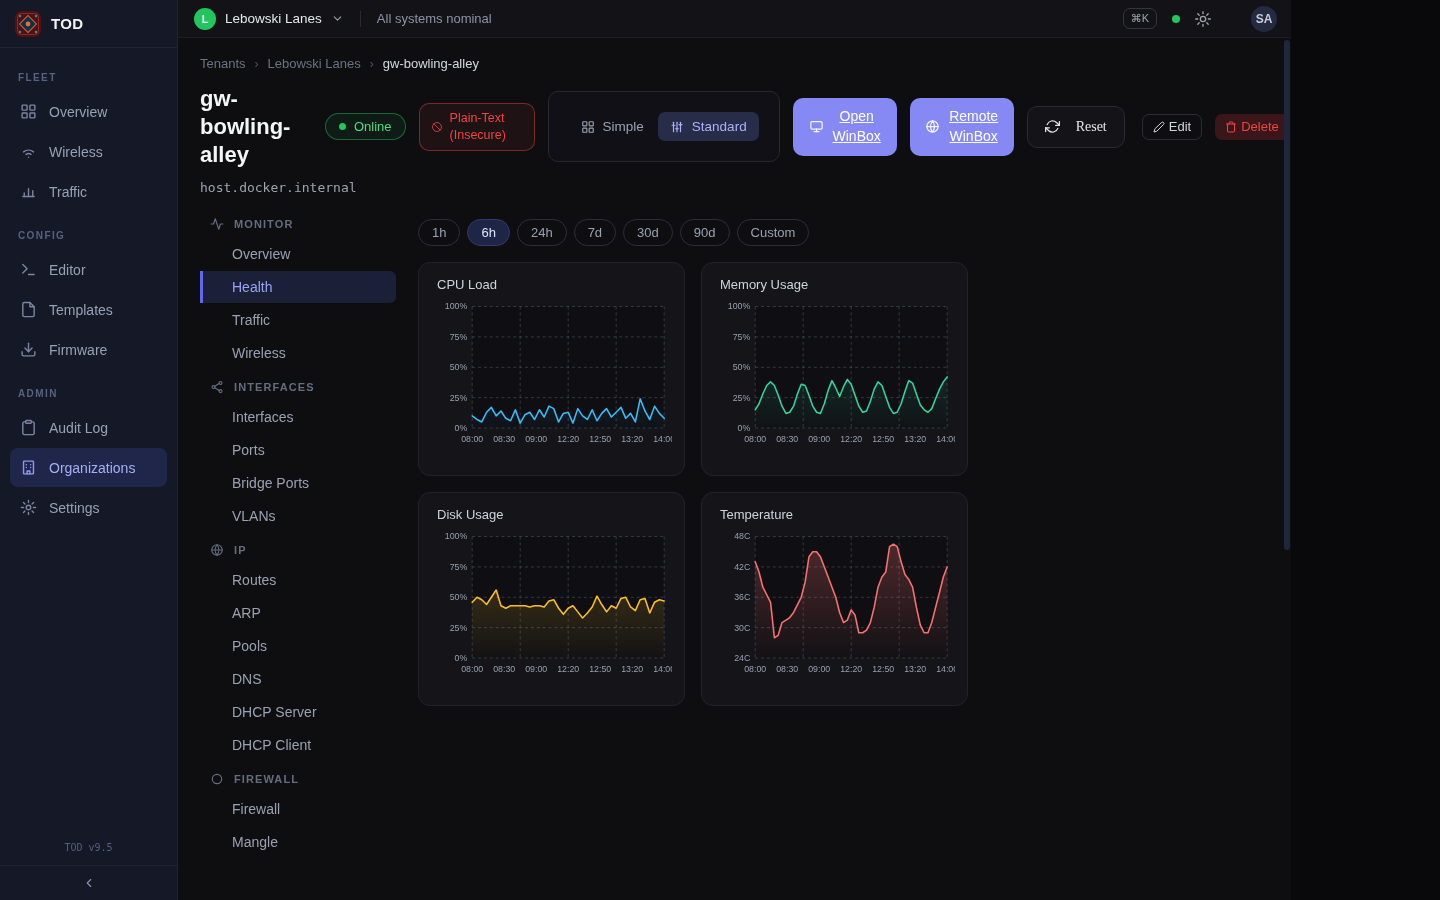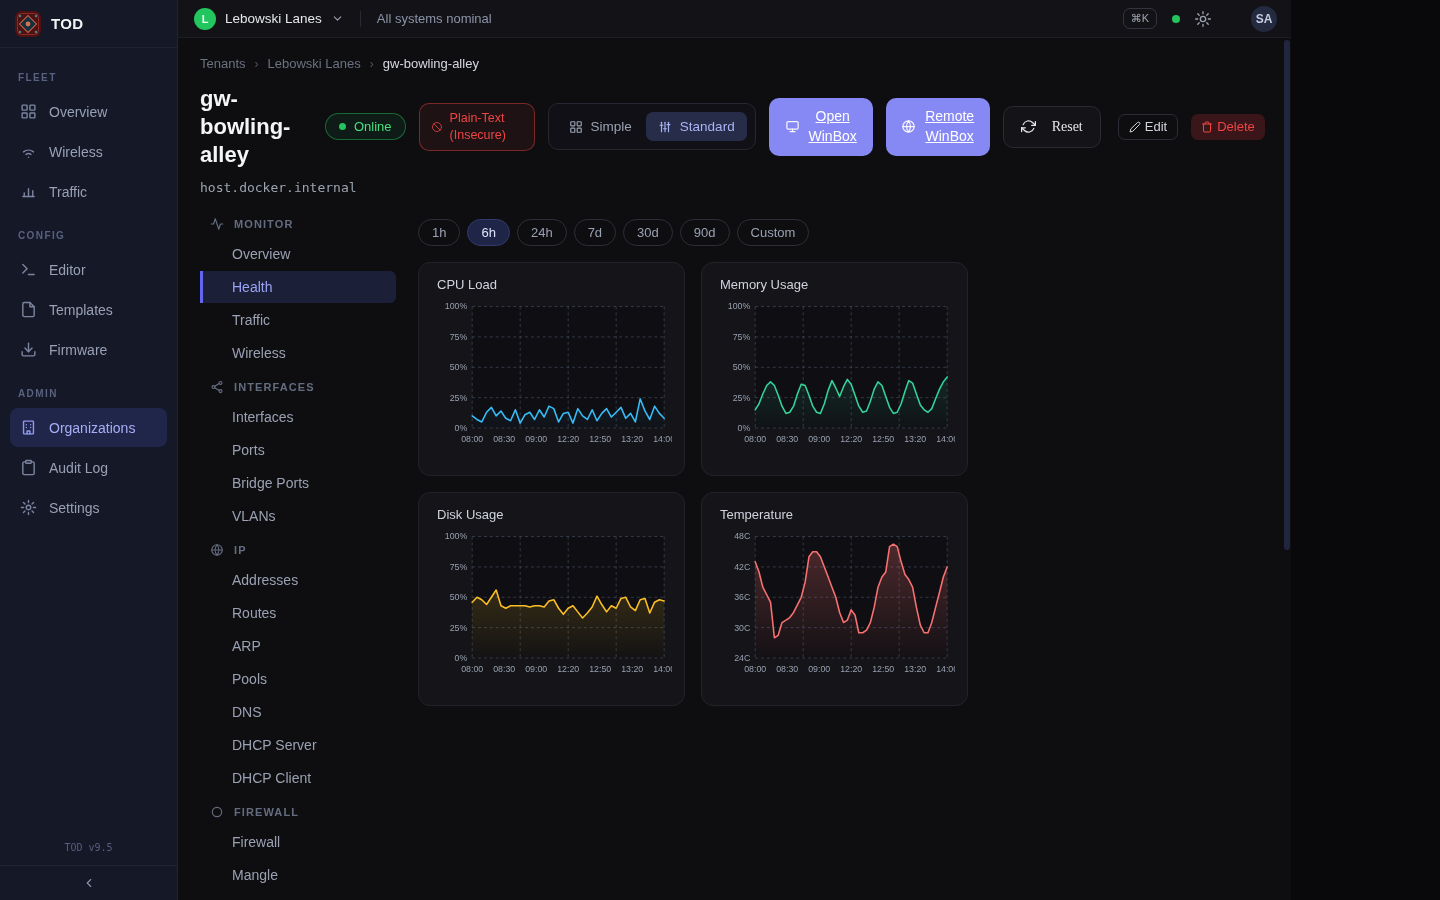--- a/index.html
+++ b/index.html
@@ -46,21 +46,21 @@
   .breadcrumb .crumb{cursor:pointer;}
   .breadcrumb .current{color:#d6d9e0;}
   .crumb-sep{color:#4b5563;font-size:12px;}
 
   .header-row{display:flex;align-items:center;margin-top:14px;gap:13px;}
   .device-title{width:112px;font-size:22px;font-weight:600;color:#f4f5f7;line-height:1.27;word-break:break-word;flex-shrink:0;}
   .badge-online{display:inline-flex;align-items:center;gap:8px;padding:5px 13px;border-radius:15px;border:1px solid rgba(34,197,94,.45);background:rgba(34,197,94,.08);color:#4ade80;font-size:13px;flex-shrink:0;}
   .badge-online .dot{width:7px;height:7px;border-radius:50%;background:#22c55e;}
   .badge-insecure{display:flex;align-items:center;gap:7px;padding:6px 11px;border-radius:10px;border:1px solid rgba(239,68,68,.45);background:rgba(239,68,68,.07);color:#ef4444;font-size:12.5px;width:92px;line-height:1.35;box-sizing:content-box;flex-shrink:0;}
   .badge-insecure .icon{width:12px;height:12px;opacity:.8;}
-  .segment{display:flex;align-items:center;background:#101016;border:1px solid #272732;border-radius:10px;padding:8px;gap:2px;flex-shrink:0;}
+  .segment{display:flex;align-items:center;background:#101016;border:1px solid #272732;border-radius:10px;padding:20px;gap:2px;flex-shrink:0;}
   .seg{display:flex;align-items:center;gap:8px;padding:7px 12px;border-radius:7px;font-size:13.5px;color:#9aa1b2;cursor:pointer;}
   .seg .icon{width:14px;height:14px;}
   .seg.active{background:#272c49;color:#aab3f5;}
   .btn-primary{width:104px;height:58px;border-radius:10px;background:#8689f3;color:#fff;display:flex;align-items:center;justify-content:center;gap:9px;font-size:14px;line-height:1.4;padding:0 8px;box-sizing:border-box;cursor:pointer;flex-shrink:0;}
   .btn-primary .icon{width:15px;height:15px;color:rgba(255,255,255,.9);}
   .btn-primary .lbl{width:min-content;text-align:center;text-decoration:underline;}
   .btn-reset{height:42px;padding:0 17px;border-radius:10px;background:#141318;border:1px solid #2a2a33;color:#e5e7eb;display:flex;gap:16px;align-items:center;font-size:14px;cursor:pointer;flex-shrink:0;font-family:Liberation Serif, serif;}
   .btn-reset .icon{width:15px;height:15px;}
   .btn-edit{height:26px;padding:0 10px;border-radius:7px;border:1px solid #2c2d36;background:transparent;color:#d1d5db;font-size:13px;display:flex;align-items:center;gap:4px;cursor:pointer;margin-left:4px;flex-shrink:0;}
   .btn-edit .icon{width:12px;height:12px;}
@@ -263,35 +263,35 @@
       <div class="side-item">
         <span class="icon">
             <svg>
               <use href="#i-download"></use>
             </svg>
           </span>
         <span>Firmware</span>
       </div>
 
       <div class="side-label">ADMIN</div>
+      <div class="side-item">
+        <span class="icon">
+            <svg>
+              <use href="#i-clip"></use>
+            </svg>
+          </span>
+        <span>Audit Log</span>
+      </div>
       <div class="side-item active">
         <span class="icon">
             <svg>
               <use href="#i-org"></use>
             </svg>
           </span>
         <span>Organizations</span>
-      </div>
-      <div class="side-item">
-        <span class="icon">
-            <svg>
-              <use href="#i-clip"></use>
-            </svg>
-          </span>
-        <span>Audit Log</span>
       </div>
       <div class="side-item">
         <span class="icon">
             <svg>
               <use href="#i-gear"></use>
             </svg>
           </span>
         <span>Settings</span>
       </div>
     </nav>
@@ -452,21 +452,20 @@
           <div class="subnav-item">VLANs</div>
 
           <div class="subnav-header">
             <span class="icon">
                 <svg>
                   <use href="#i-globe"></use>
                 </svg>
               </span>
             <span>IP</span>
           </div>
-          <div class="subnav-item">Addresses</div>
           <div class="subnav-item">Routes</div>
           <div class="subnav-item">ARP</div>
           <div class="subnav-item">Pools</div>
           <div class="subnav-item">DNS</div>
           <div class="subnav-item">DHCP Server</div>
           <div class="subnav-item">DHCP Client</div>
 
           <div class="subnav-header">
             <span class="icon">
                 <svg>

